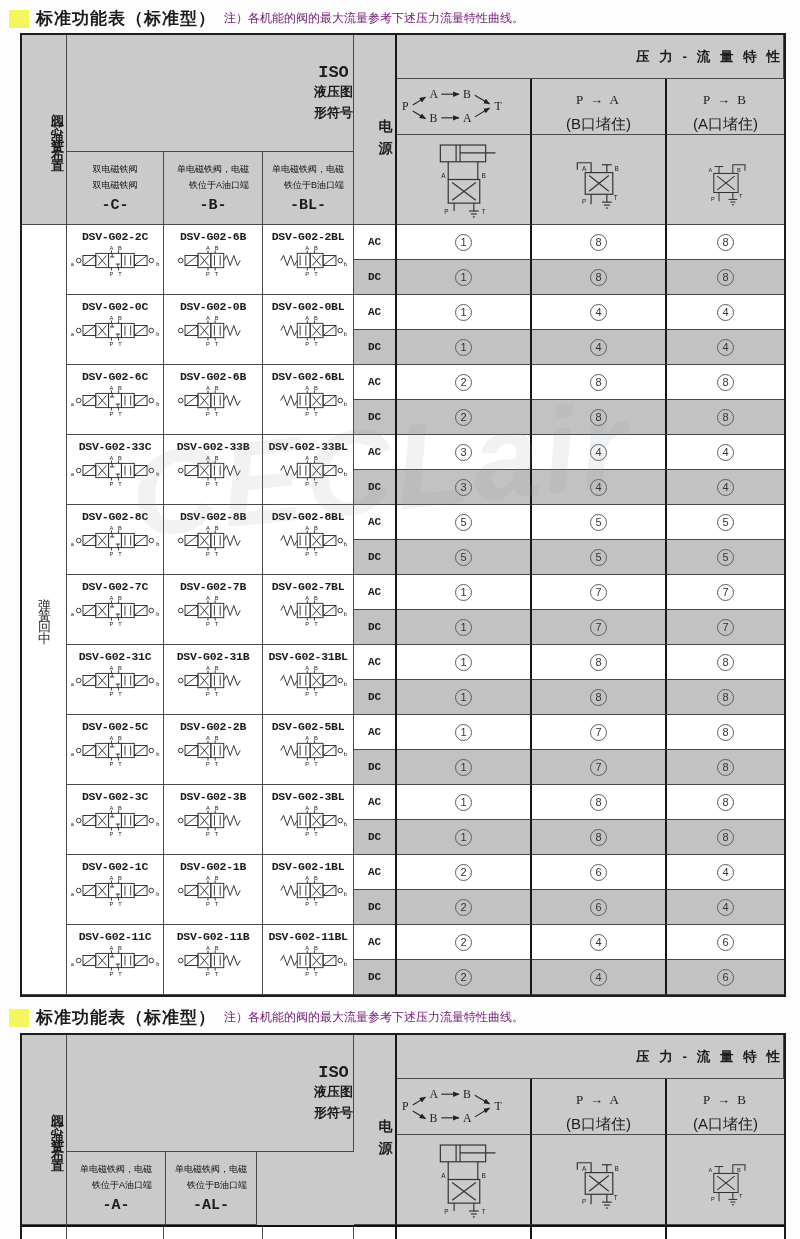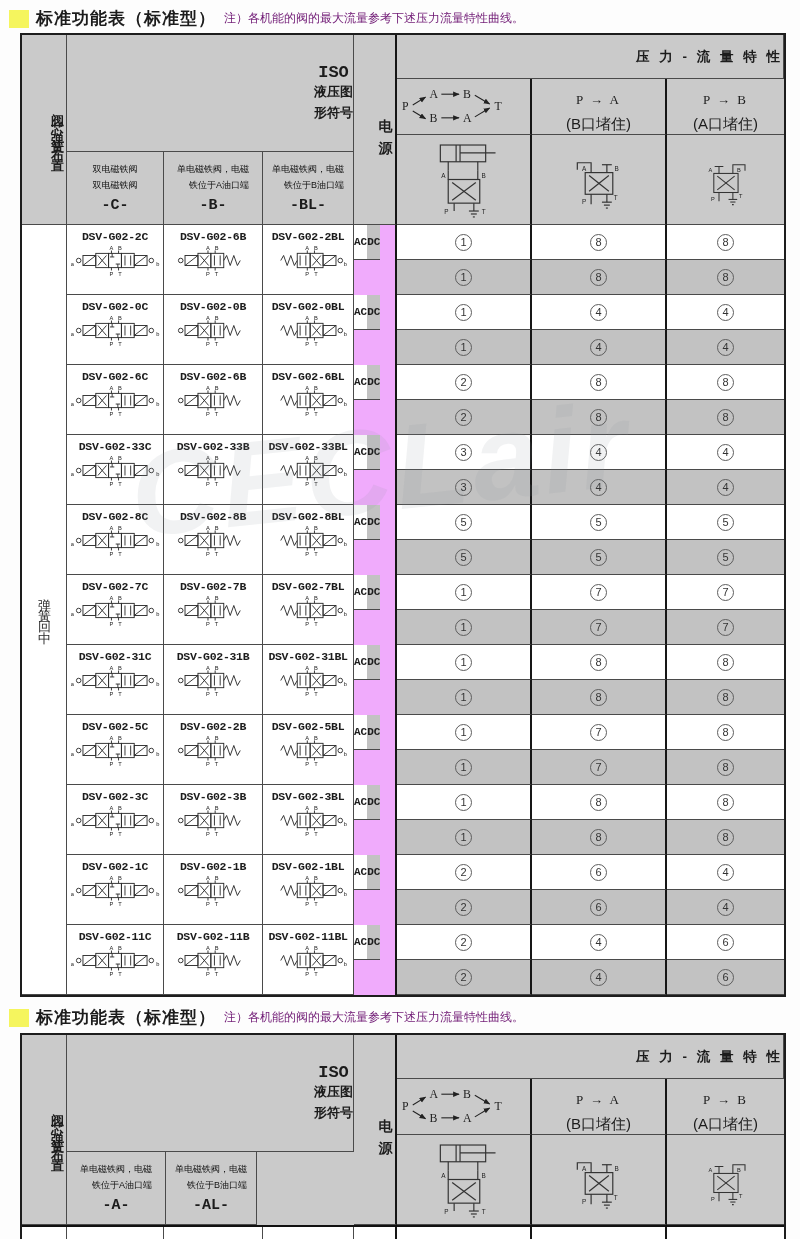--- a/index.html
+++ b/index.html
@@ -39,21 +39,21 @@
   .v-code { font-family: "Liberation Mono", monospace; font-weight: 700; font-size: 15px; margin-top: 4px; }
   .pqt { font-weight: 700; font-size: 13.5px; letter-spacing: 3px; }
   .flowcol { flex-direction: column; }
   .fl1 { font-family: "Liberation Serif", serif; font-size: 13px; letter-spacing: 2px; }
   .fl2 { font-size: 15px; margin-top: 7px; }
 
   .grp { display: flex; height: 70px; background: #f0abfc; }
   .model-cell { flex-direction: column; justify-content: flex-start; padding-top: 5px; background: #fff; }
   .model-name { font-family: "Liberation Mono", monospace; font-weight: 700; font-size: 11.5px; letter-spacing: -0.3px; }
   .sym { margin-top: 1px; }
-  .pwrcol { width: 43px; display: flex; border-right: 2px solid #161616; }
+  .pwrcol { width: 43px; display: flex; flex-direction: column; border-right: 2px solid #161616; }
   .half { height: 35px; display: flex; align-items: center; justify-content: center;
           border-bottom: 1px solid #4a4a4a; background: #fff;
           font-family: "Liberation Mono", monospace; font-weight: 700; font-size: 11px; }
   .numgrid { width: 387px; display: flex; flex-direction: column; }
   .numrow { display: flex; height: 35px; }
   .cell2 { display: flex; align-items: center; justify-content: center;
            border-bottom: 1px solid #4a4a4a; background: #fff; }
   .nc1 { width: 135px; border-right: 2px solid #161616; }
   .nc2 { width: 135px; border-right: 2px solid #161616; }
   .nc3 { width: 117px; }

